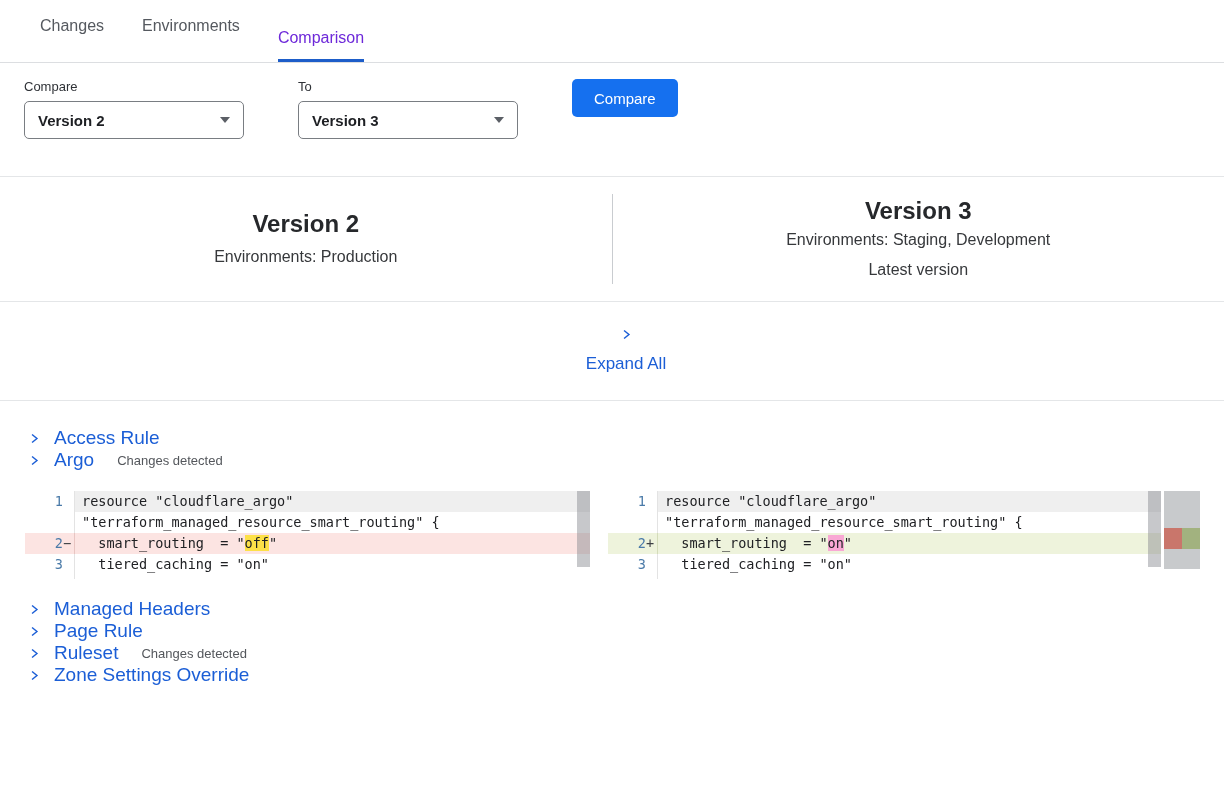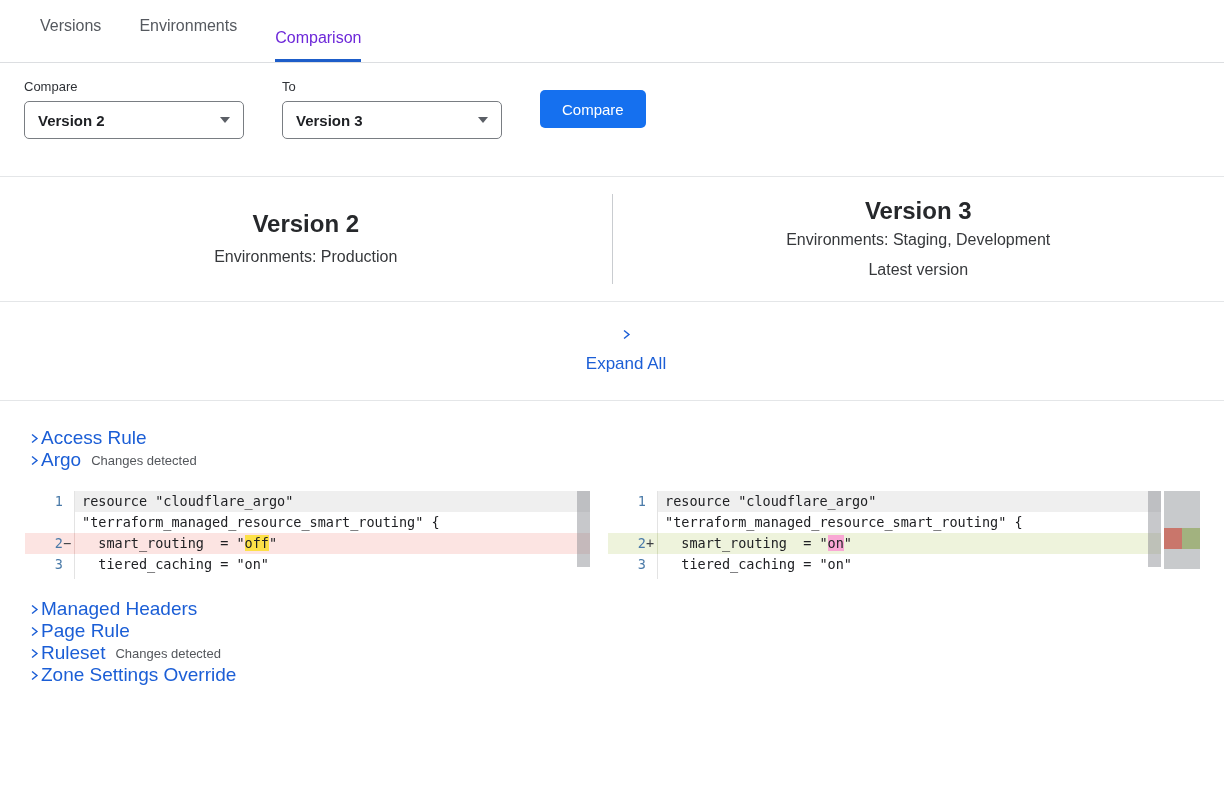--- a/index.html
+++ b/index.html
@@ -5,21 +5,21 @@
   * { box-sizing: border-box; margin: 0; padding: 0; }
   html,body { width:1224px; height:788px; background:#ffffff; overflow:hidden;
     font-family:"Liberation Sans", sans-serif; color:#24262a; }
 
   
   .tabbar { display:flex; gap:38px; padding:17px 0 0 40px; border-bottom:1px solid #dcdee1; }
   .tab { font-size:16px; color:#55595f; padding-bottom:12px; border-bottom:3px solid transparent; cursor:pointer; }
   .tab.active { color:#6d28d9; border-bottom-color:#1d5dc9;margin-top:12px; }
 
   
-  .form-row { display:flex; align-items:center; gap:38px; margin:16px 24px 0 24px; }
+  .form-row { display:flex; align-items:flex-start; gap:54px; margin:16px 24px 0 24px; }
   .field-label { font-size:13px; color:#2f3237; margin-bottom:7px; }
   .select { width:220px; height:38px; border:1px solid #797d82; border-radius:5px;
     display:flex; align-items:center; justify-content:space-between; padding:0 13px;
     font-weight:700; font-size:15px; color:#1d1f23; cursor:pointer; background:#fff; }
   .caret { width:0; height:0; border-left:5px solid transparent; border-right:5px solid transparent;
     border-top:6px solid #5b5f66; }
   .btn-primary { height:38px; padding:0 22px; background:#1570ef; color:#fff; border:none;
     border-radius:5px; font-size:15px; font-family:inherit; cursor:pointer; }
 
   .divider { border:none; border-top:1px solid #e4e6e8; }
@@ -29,21 +29,21 @@
   .vheaders { display:flex; align-items:center; padding:16px 0; min-height:124px; }
   .vh-col { flex:1; text-align:center; }
   .vh-divider { width:1px; background:#c9ccd0; height:90px; }
   .vh-title { font-size:24px; font-weight:600; color:#26282b; line-height:1.25; }
   .vh-sub { font-size:16px; color:#36383b; margin-top:6px; line-height:1.5; }
 
   
   .expand-row { display:flex; align-items:center; gap:13px; padding:26px 0 26px 28px; cursor:pointer;flex-direction:column; }
   .expand-label { font-size:17px; color:#1b5ed6; }
   .chev { display:inline-flex; color:#1b5ed6; flex-shrink:0; }
-  .section-row { display:flex; align-items:center; margin-left:28px; cursor:pointer; }
+  .section-row { display:flex; align-items:center; gap:13px; margin-left:28px; cursor:pointer; }
   .section-row.first { margin-top:26px; }
   .section-row.spaced { }
   .section-label { font-size:19px; color:#1b5ed6; }
   .badge-text { font-size:13px; color:#54575c; margin-left:10px; }
 
   
   .diff-wrap { display:flex; margin:20px 0 19px 25px; height:88px; overflow:hidden; }
   .pane { position:relative; overflow:hidden; height:88px; }
   .pane.left { width:565px; }
   .pane.right { width:553px; margin-left:18px; }
@@ -63,21 +63,21 @@
   .sb { position:absolute; top:0; right:0; width:13px; height:76px; background:rgba(130,134,139,0.45); }
   .ruler { width:36px; height:78px; margin-left:3px; background:#c8cacc; position:relative; flex-shrink:0; }
   .ruler-mark { position:absolute; top:37px; left:0; width:100%; height:21px; display:flex; }
   .ruler-mark .half-del { flex:1; background:#c9766b; }
   .ruler-mark .half-add { flex:1; background:#a2b27f; }
 </style>
 </head>
 <body>
 
 <nav class="tabbar">
-  <div class="tab">Versions</div>
+  <div class="tab">Changes</div>
   <div class="tab">Environments</div>
   <div class="tab active">Comparison</div>
 </nav>
 
 <div class="form-row">
   <div class="field">
     <div class="field-label">Compare</div>
     <div class="select">
       <span>Version 2</span>
       <span class="caret"></span>

